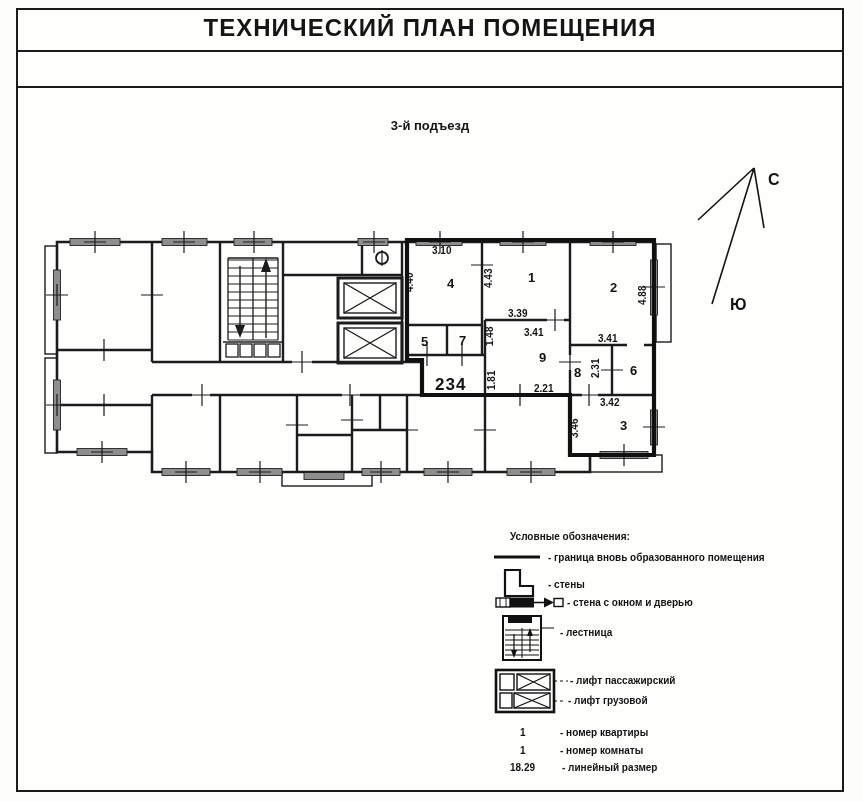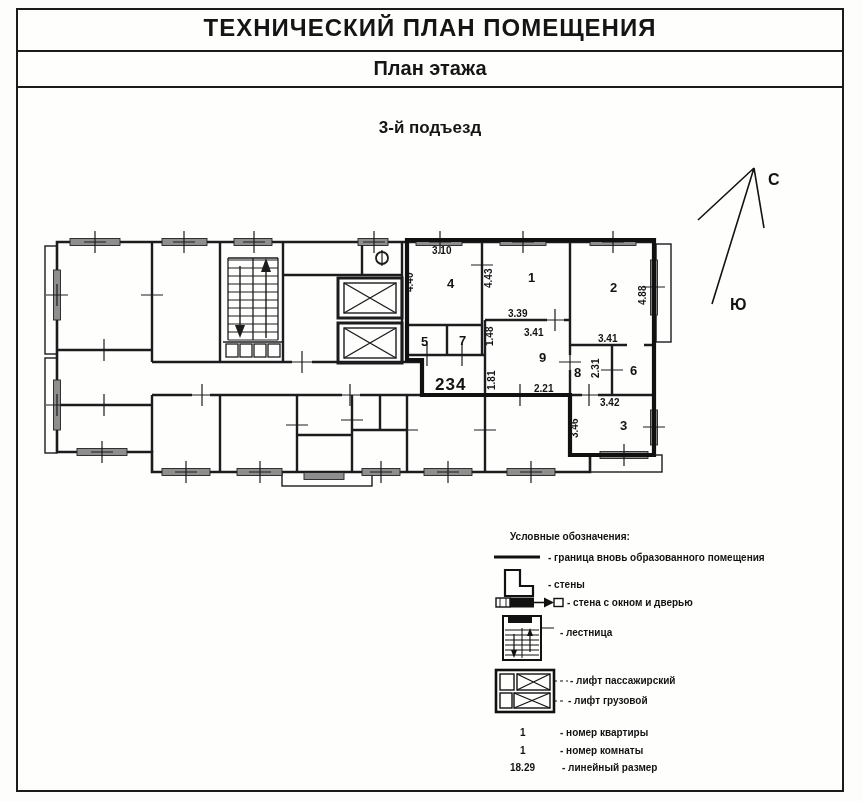--- a/index.html
+++ b/index.html
@@ -6,38 +6,37 @@
   #page{position:relative;width:862px;height:802px;background:#fdfdfc;overflow:hidden;
         font-family:"Liberation Sans","DejaVu Sans",sans-serif;color:#151515;}
   #sheet-frame{position:absolute;left:16px;top:8px;width:828px;height:784px;
         border:2px solid #1b1b1b;background:#fefefd;box-sizing:border-box;}
   .title-row{position:absolute;left:16px;width:828px;text-align:center;box-sizing:border-box;}
   #title-main{top:14px;font-size:24px;font-weight:bold;letter-spacing:1px;}
   #rule1{position:absolute;left:16px;top:50px;width:828px;border-top:2px solid #1b1b1b;}
   #title-sub{top:57px;font-size:20px;font-weight:bold;}
   #rule2{position:absolute;left:16px;top:86px;width:828px;border-top:2px solid #1b1b1b;}
   #title-floor{top:92px;font-size:20px;font-weight:bold;}
-  #title-entrance{top:118px;font-size:17px;font-weight:bold;}
+  #title-entrance{top:118px;font-size:13px;font-weight:bold;}
   svg{position:absolute;}
   svg text{font-family:"Liberation Sans","DejaVu Sans",sans-serif;fill:#131313;}
   .dim{font-size:10px;font-weight:bold;}
   .room-n{font-size:13px;font-weight:bold;}
   .apt-n{font-size:17px;font-weight:bold;letter-spacing:1px;}
   .leg-t{font-size:10px;font-weight:bold;}
 </style>
 </head>
 <body>
 
 <div id="page">
 
   <div id="sheet-frame"></div>
 
   <div class="title-row" id="title-main">ТЕХНИЧЕСКИЙ ПЛАН ПОМЕЩЕНИЯ</div>
   <div id="rule1"></div>
-  <div class="title-row" id="title-sub">План этажа</div>
   <div id="rule2"></div>
   <div class="title-row" id="title-entrance">3-й подъезд</div>
 
   <svg style="left:42px;top:230px" width="632" height="275" viewBox="0 0 632 275">
 
     <g stroke="#1c1c1e" fill="none">
       <path stroke-width="2.6" d="M15,12 H612 V225 H548 V242 H110 V222 H15 Z"></path>
       <rect x="548" y="225" width="72" height="17" stroke-width="1.4"></rect>
       <rect x="614" y="14" width="15" height="98" stroke-width="1.4"></rect>
       <rect x="3" y="16" width="12" height="108" stroke-width="1.4"></rect>

